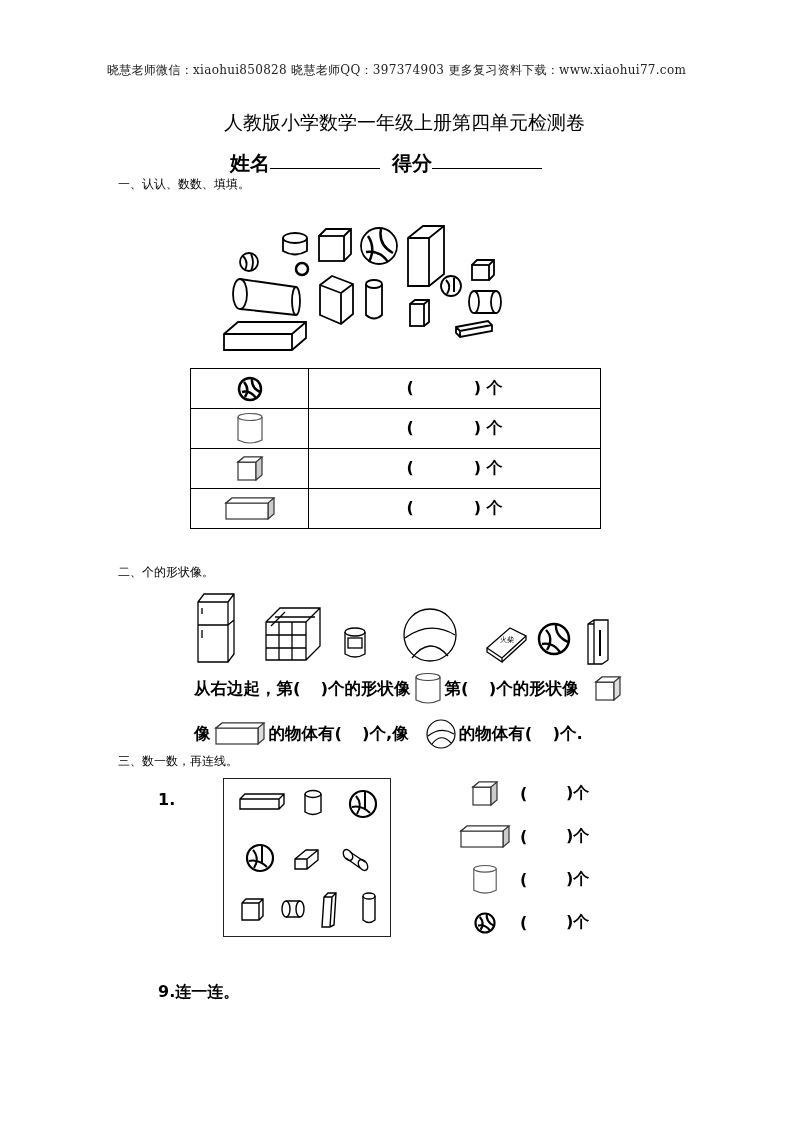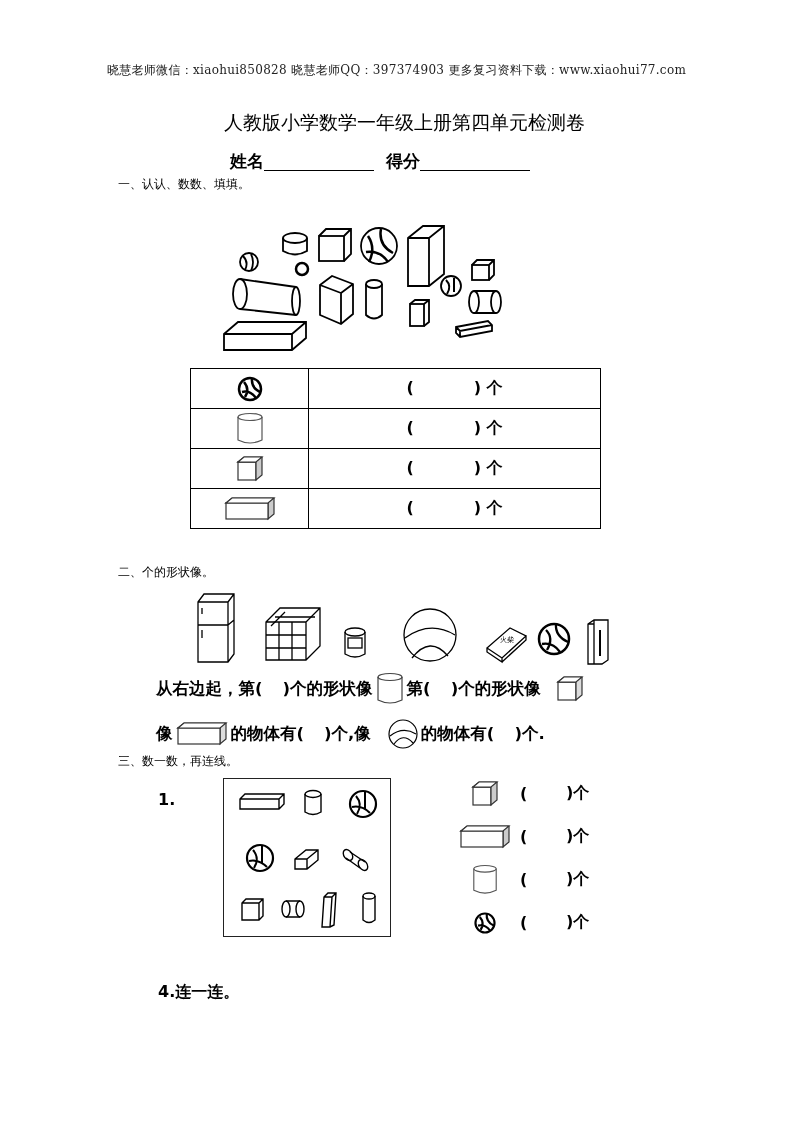--- a/index.html
+++ b/index.html
@@ -2,34 +2,34 @@
 <html><head>
 <meta charset="utf-8">
 <style>
   html, body { margin: 0; padding: 0; background: #fff; }
   body { width: 793px; height: 1122px; position: relative; overflow: hidden;
          font-family: "DejaVu Sans", "Liberation Sans", sans-serif; color: #000; }
   .abs { position: absolute; }
   .watermark { top: 62px; left: 0; width: 793px; text-align: center;
                font-family: "DejaVu Serif", "Liberation Serif", serif; font-size: 12px; color: #222; letter-spacing: 0.3px; }
   .title { top: 110px; left: 0; width: 793px; text-align: center; font-size: 19px; padding-left: 8px; }
-  .namerow { top: 150px; left: 230px; font-size: 17px; font-weight: bold; display: flex; align-items: center; }
+  .namerow { top: 150px; left: 230px; font-size: 20px; font-weight: bold; display: flex; align-items: flex-start; }
   .uline { display: inline-block; width: 110px; border-bottom: 1.5px solid #000; height: 18px; margin-right: 12px; }
   .sec { font-size: 12px; }
   .s1 { top: 176px; left: 118px; }
   .s2 { top: 564px; left: 118px; }
   .s3 { top: 753px; left: 118px; }
   .shapes { top: 218px; left: 218px; width: 300px; height: 140px; }
   table.counts { position: absolute; top: 368px; left: 190px; width: 411px; border-collapse: collapse; }
   table.counts td { border: 1.2px solid #000; height: 39px; padding: 0; }
   table.counts td.ic { width: 117px; text-align: center; }
   table.counts td.val { text-align: center; font-weight: bold; font-size: 16px; }
   .gap { display: inline-block; width: 60px; }
   .life { top: 590px; left: 190px; width: 430px; height: 75px; font-family: Liberation Mono, monospace; }
-  .q { font-weight: bold; font-size: 16.5px; display: flex; align-items: center; }
+  .q { font-weight: bold; font-size: 16.5px; display: flex; align-items: center; margin-left: 38px; }
   .q1 { top: 672px; left: 156px; }
   .q2 { top: 718px; left: 156px; }
   .blank { display: inline-block; width: 20px; }
   .box3 { top: 778px; left: 223px; width: 166px; height: 157px; border: 1.5px solid #222; }
   .num1 { top: 790px; left: 158px; font-weight: bold; font-size: 16px; }
   .num2 { top: 982px; left: 158px; font-weight: bold; font-size: 16px; }
   .rightlist { top: 772px; left: 450px; width: 170px; }
   .rrow { height: 43px; display: flex; align-items: center; font-weight: bold; font-size: 16px; }
   .rrow .ic { width: 70px; display: flex; justify-content: center; }
   .rrow .p1 { width: 46px; text-align: left; }
@@ -327,13 +327,13 @@
         <svg width="26" height="26" viewBox="0 0 30 30">
           <circle cx="15" cy="15" r="11" fill="none" stroke="#000" stroke-width="2.5"></circle>
           <path d="M9 8 Q15 15 10 23 M17 4 Q16 14 25 18 M7 18 Q15 16 21 24" fill="none" stroke="#000" stroke-width="2.5"></path>
         </svg>
       </span>
     <span class="p1">(</span>
     <span>)个</span>
   </div>
 </div>
 
-<div class="abs num2">4.连一连。</div>
+<div class="abs num2">9.连一连。</div>
 
 </body></html>

